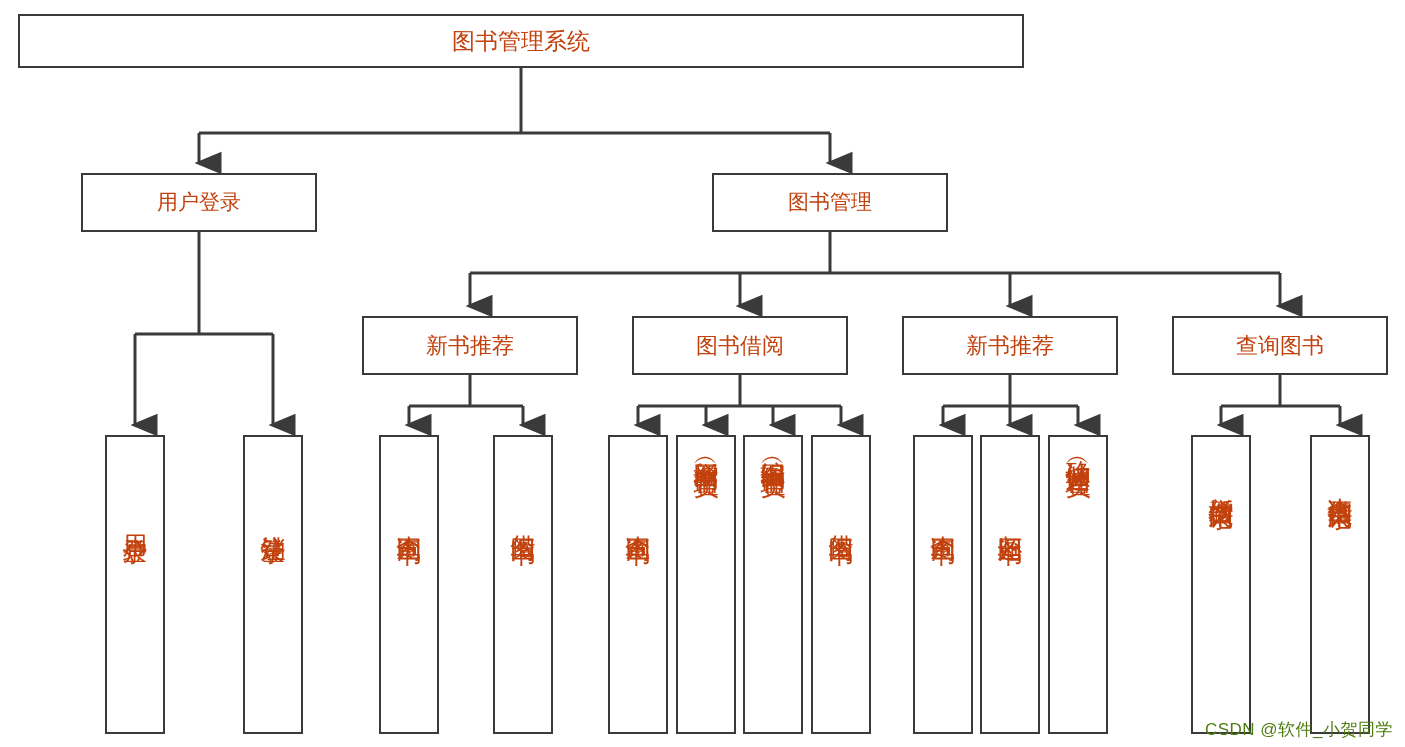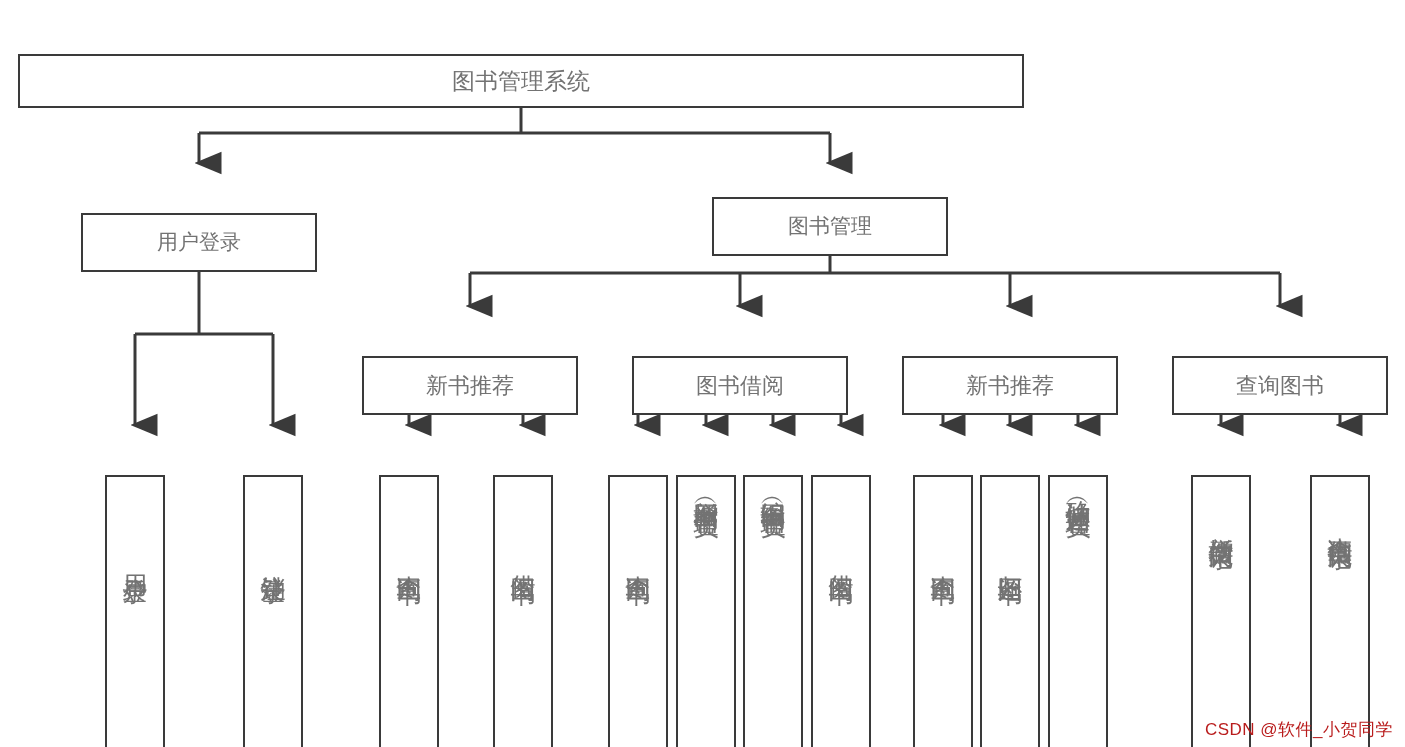--- a/index.html
+++ b/index.html
@@ -26,22 +26,21 @@
     pointer-events: none;
   }
   .node {
     position: absolute;
     box-sizing: border-box;
     background: #ffffff;
     border: 2px solid #3a3a3a;
     display: flex;
     align-items: center;
     justify-content: center;
-    color: #737373;
-    margin-top: 40px;
+    color: #c2410c;
   }
   .node-label {
     white-space: nowrap;
     line-height: 1.05;
   }
   
   .node.root {
     left: 18px;
     top: 14px;
     width: 1006px;
@@ -49,21 +48,21 @@
   }
   .node.root .node-label { font-size: 23px; }
 
   
   .node.lvl2 {
     height: 59px;
     width: 236px;
   }
   .node.lvl2 .node-label { font-size: 21px; }
   .node.n-user-login  { left: 81px;  top: 173px; }
-  .node.n-book-manage { left: 712px; top: 157px; align-items: center; }
+  .node.n-book-manage { left: 712px; top: 173px; align-items: center; }
 
   
   .node.lvl3 {
     height: 59px;
     width: 216px;
     top: 316px;
   }
   .node.lvl3 .node-label { font-size: 22px; }
   .node.n-new-book  { left: 362px;  }
   .node.n-borrow    { left: 632px; align-items: center;  }
@@ -89,21 +88,21 @@
   }
   .node.leaf.tall-text { padding-top: 4px; }
   .node.leaf.short-text { padding-top: 78px; }
   .node.leaf.mid-text { padding-top: 40px; }
 
   .watermark {
     position: absolute;
     right: 12px;
     bottom: 6px;
     font-size: 17px;
-    color: #b91c1c;
+    color: #4d7c0f;
     letter-spacing: 0.5px;
     white-space: nowrap;
   }
 </style>
 </head>
 <body>
 
 <div id="canvas">
 
   <svg id="wires" viewBox="0 0 1405 747" xmlns="http://www.w3.org/2000/svg">

